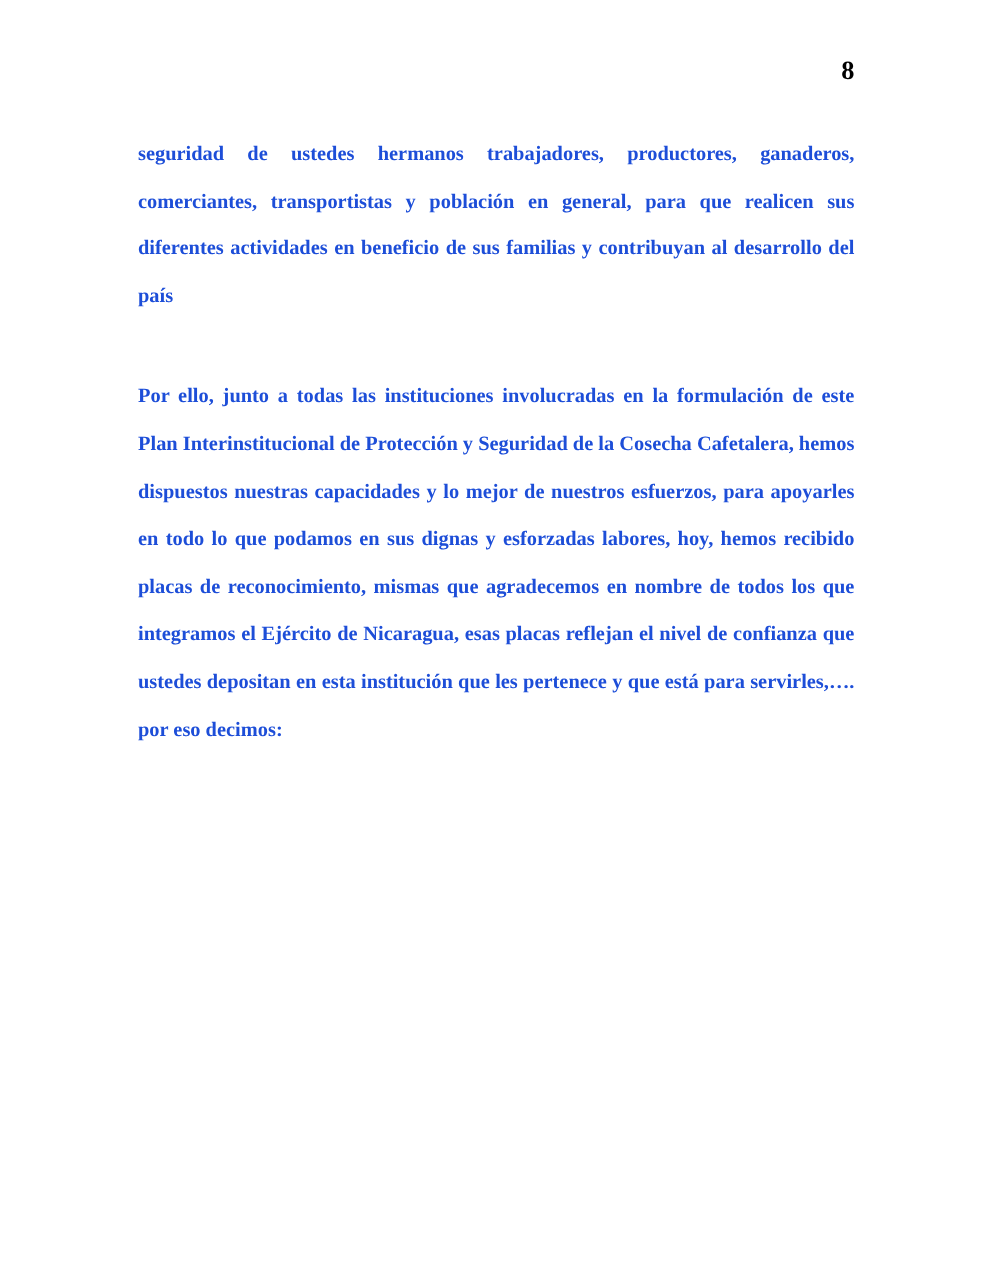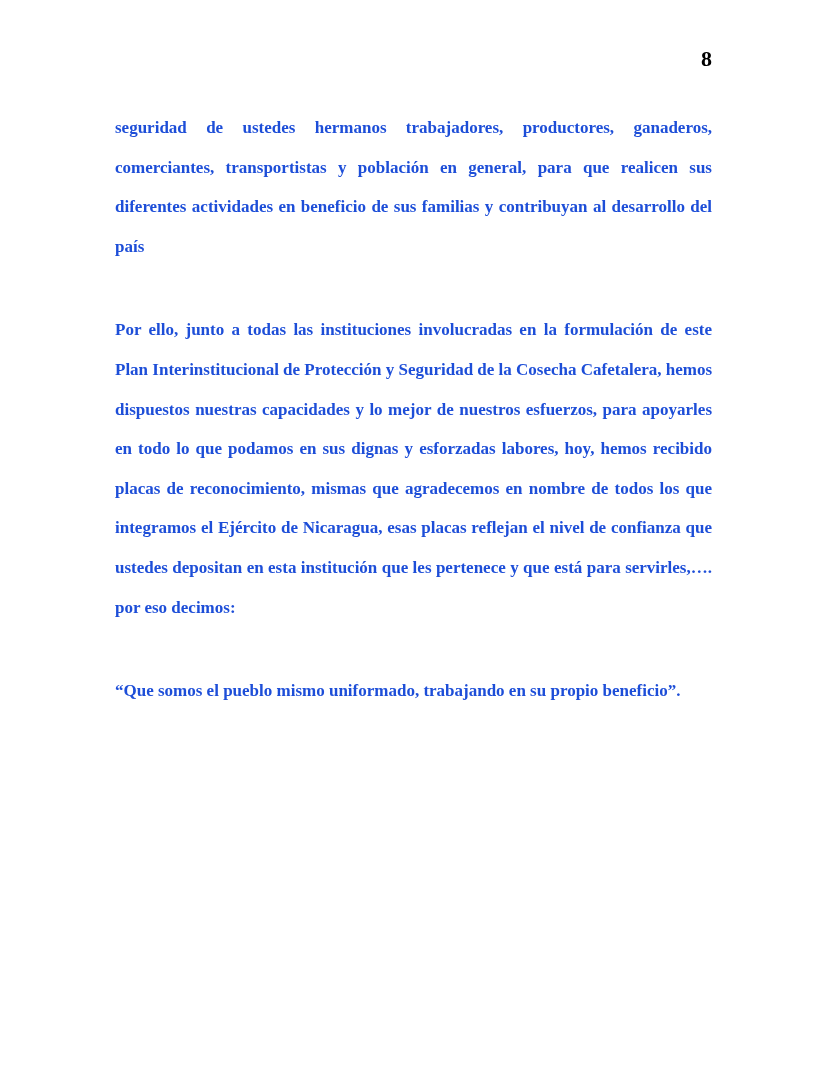--- a/index.html
+++ b/index.html
@@ -40,15 +40,14 @@
   }
 </style>
 </head>
 <body>
 
 <div class="page">
   <div class="page-number">8</div>
   <div class="doc-body">
     <p class="para">seguridad de ustedes hermanos trabajadores, productores, ganaderos, comerciantes, transportistas y población en general, para que realicen sus diferentes actividades en beneficio de sus familias y contribuyan al desarrollo del país</p>
     <p class="para">Por ello, junto a todas las instituciones involucradas en la formulación de este Plan Interinstitucional de Protección y Seguridad de la Cosecha Cafetalera, hemos dispuestos nuestras capacidades y lo mejor de nuestros esfuerzos, para apoyarles en todo lo que podamos en sus dignas y esforzadas labores, hoy, hemos recibido placas de reconocimiento, mismas que agradecemos en nombre de todos los que integramos el Ejército de Nicaragua, esas placas reflejan el nivel de confianza que ustedes depositan en esta institución que les pertenece y que está para servirles,…. por eso decimos:</p>
-    <p class="para">“Que somos el pueblo mismo uniformado, trabajando en su propio beneficio”.</p>
   </div>
 </div>
 
 </body></html>

